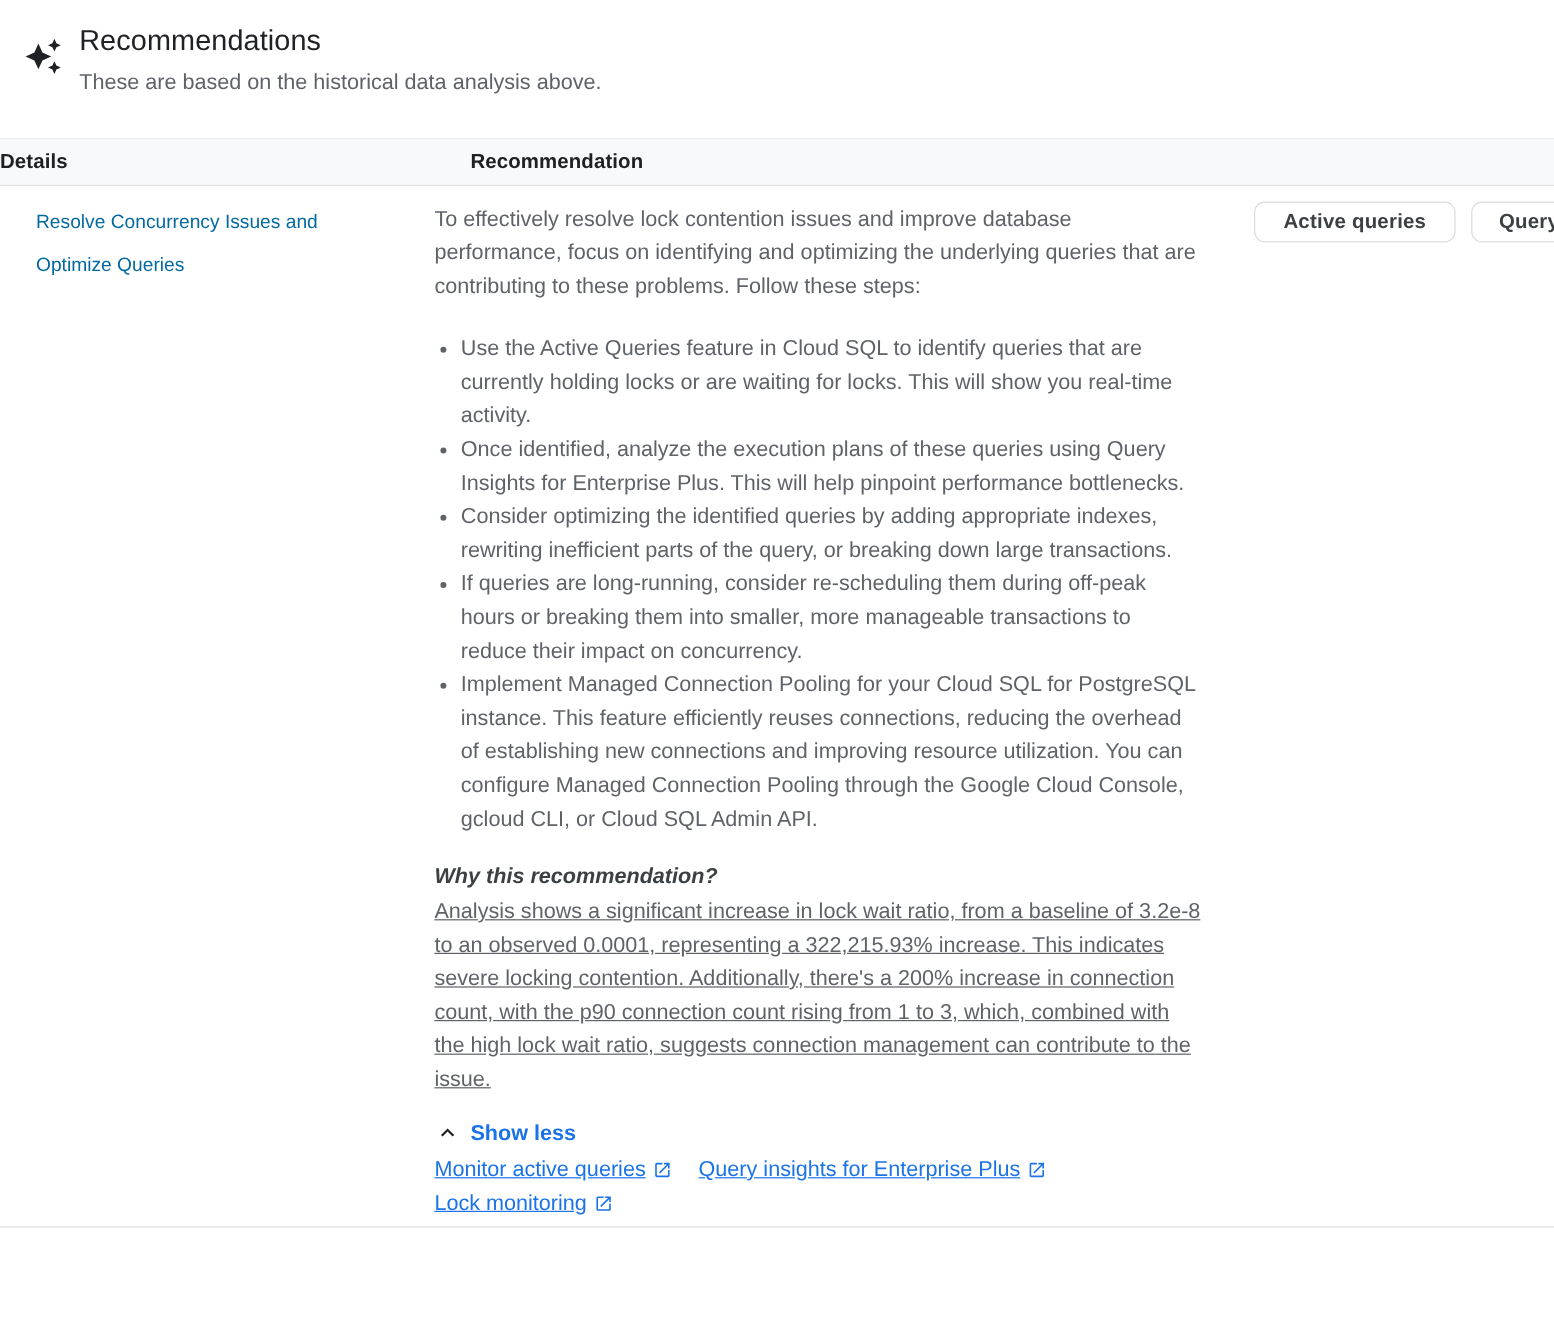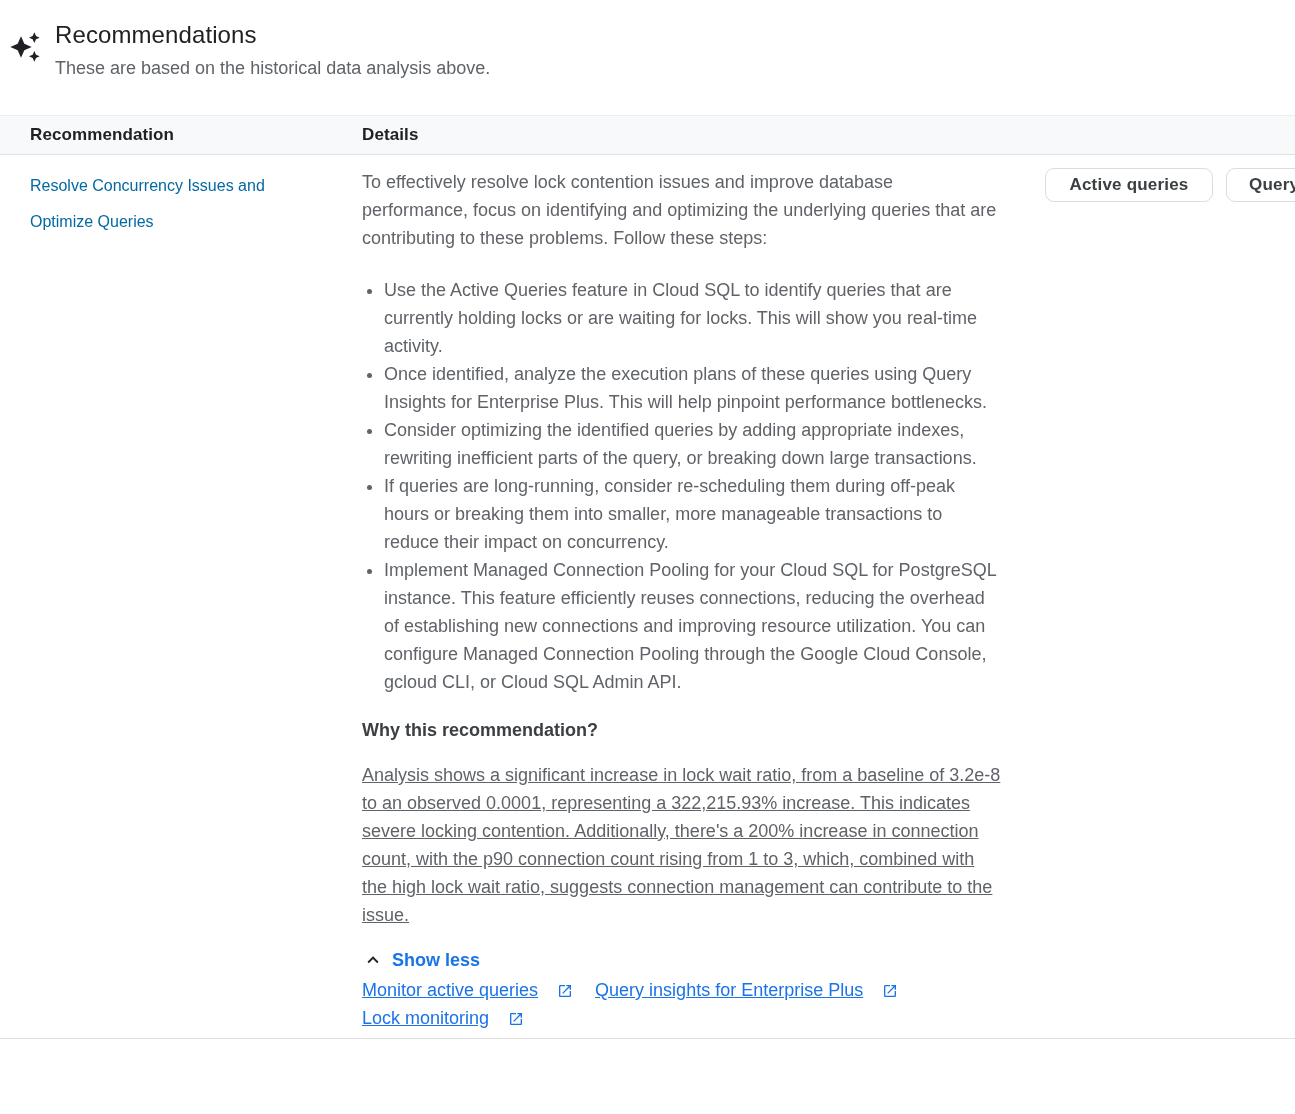--- a/index.html
+++ b/index.html
@@ -10,21 +10,21 @@
     width: 1295px;
     height: 1114px;
     font-family: "Liberation Sans", sans-serif;
     overflow: hidden;
   }
 
   
   .rec-header {
     display: flex;
     align-items: flex-start;
-    padding: 18px 0 0 9px;
+    padding: 18px 0 0 20px;
   }
   .rec-header .spark {
     width: 32px;
     height: 32px;
     margin-top: 13px;
     flex: 0 0 auto;
   }
   .rec-header .header-text { margin-left: 14px; }
   .rec-title {
     margin: 0;
@@ -77,23 +77,24 @@
     line-height: 28px;
     color: #5f6368;
   }
   .details p.intro { margin: 0; }
   .details ul {
     margin: 24px 0 0 0;
     padding-left: 22px;
   }
   .details ul li { padding-left: 0; }
   .why-heading {
-    margin: 20px 0 17px 0;
+    margin: 20px 0 1px 0;
     font-weight: 700;
     color: #3c4043;
+    font-style: italic;
   }
   .why-text { margin: 0; text-decoration: underline; }
 
   .show-less {
     margin-top: 20px;
     display: flex;
     align-items: center;
     gap: 8px;
     background: none;
     border: none;
@@ -110,21 +111,21 @@
     margin-top: 5px;
     display: flex;
     flex-wrap: wrap;
     column-gap: 22px;
     max-width: 640px;
     line-height: 28px;
   }
   .doc-link {
     display: inline-flex;
     align-items: center;
-    gap: 19px;
+    gap: 6px;
     color: #1a73e8;
     text-decoration: none;
     cursor: pointer;
     white-space: nowrap;
   }
   .doc-link .link-text { text-decoration: underline; }
   .doc-link svg { flex: 0 0 auto; margin-top: 2px; }
 
   
   .actions {
@@ -161,22 +162,22 @@
   </svg>
   <div class="header-text">
     <h1 class="rec-title">Recommendations</h1>
     <p class="rec-subtitle">These are based on the historical data analysis above.</p>
   </div>
 </div>
 
 <div class="rec-table">
 
   <div class="thead">
+    <div class="th col2">Details</div>
     <div class="th col1">Recommendation</div>
-    <div class="th col2">Details</div>
     <div class="th col3"></div>
   </div>
 
   <div class="trow">
 
     <div class="rec-name col1">Resolve Concurrency Issues and Optimize Queries</div>
 
     <div class="details">
       <p class="intro">To effectively resolve lock contention issues and improve database performance, focus on identifying and optimizing the underlying queries that are contributing to these problems. Follow these steps:</p>
 

